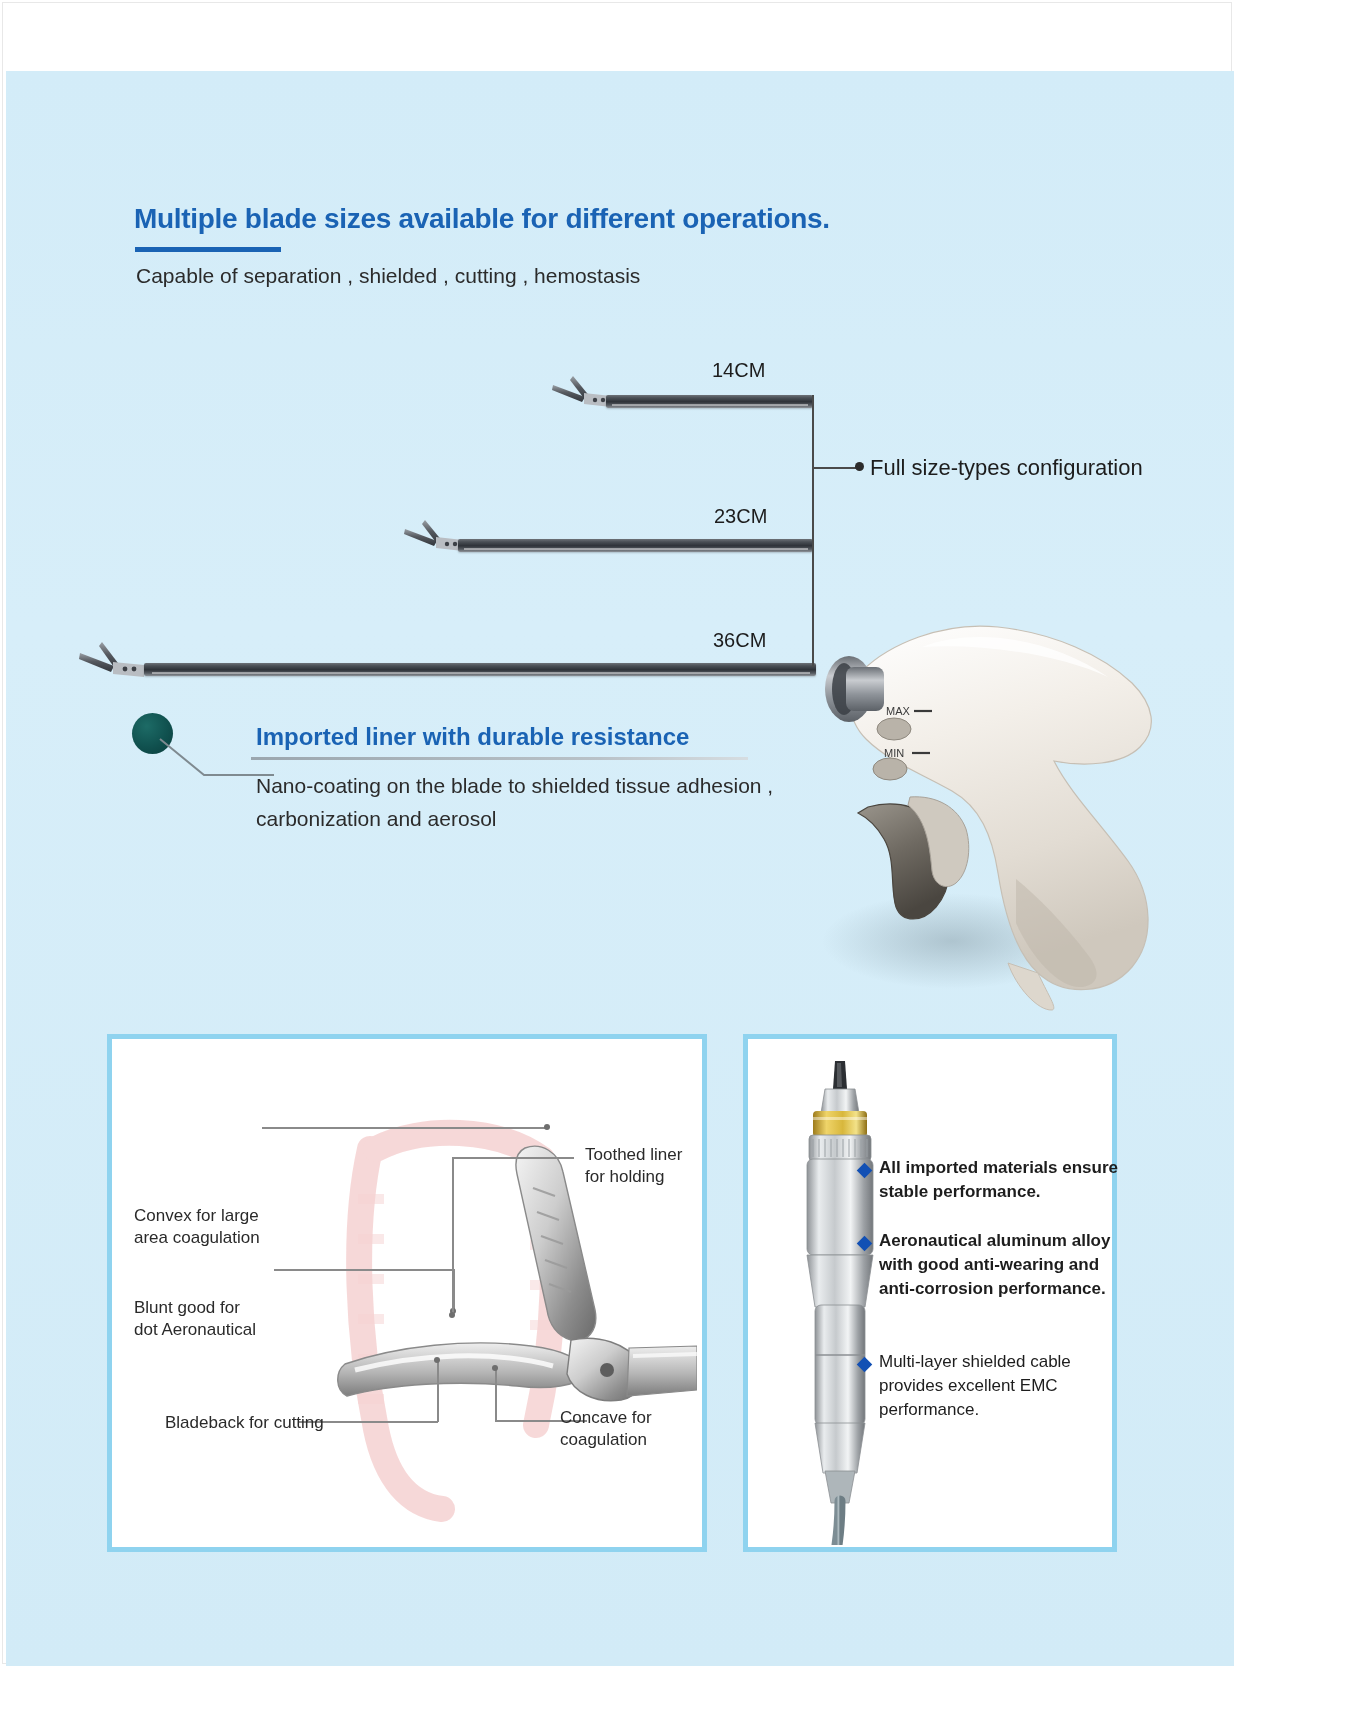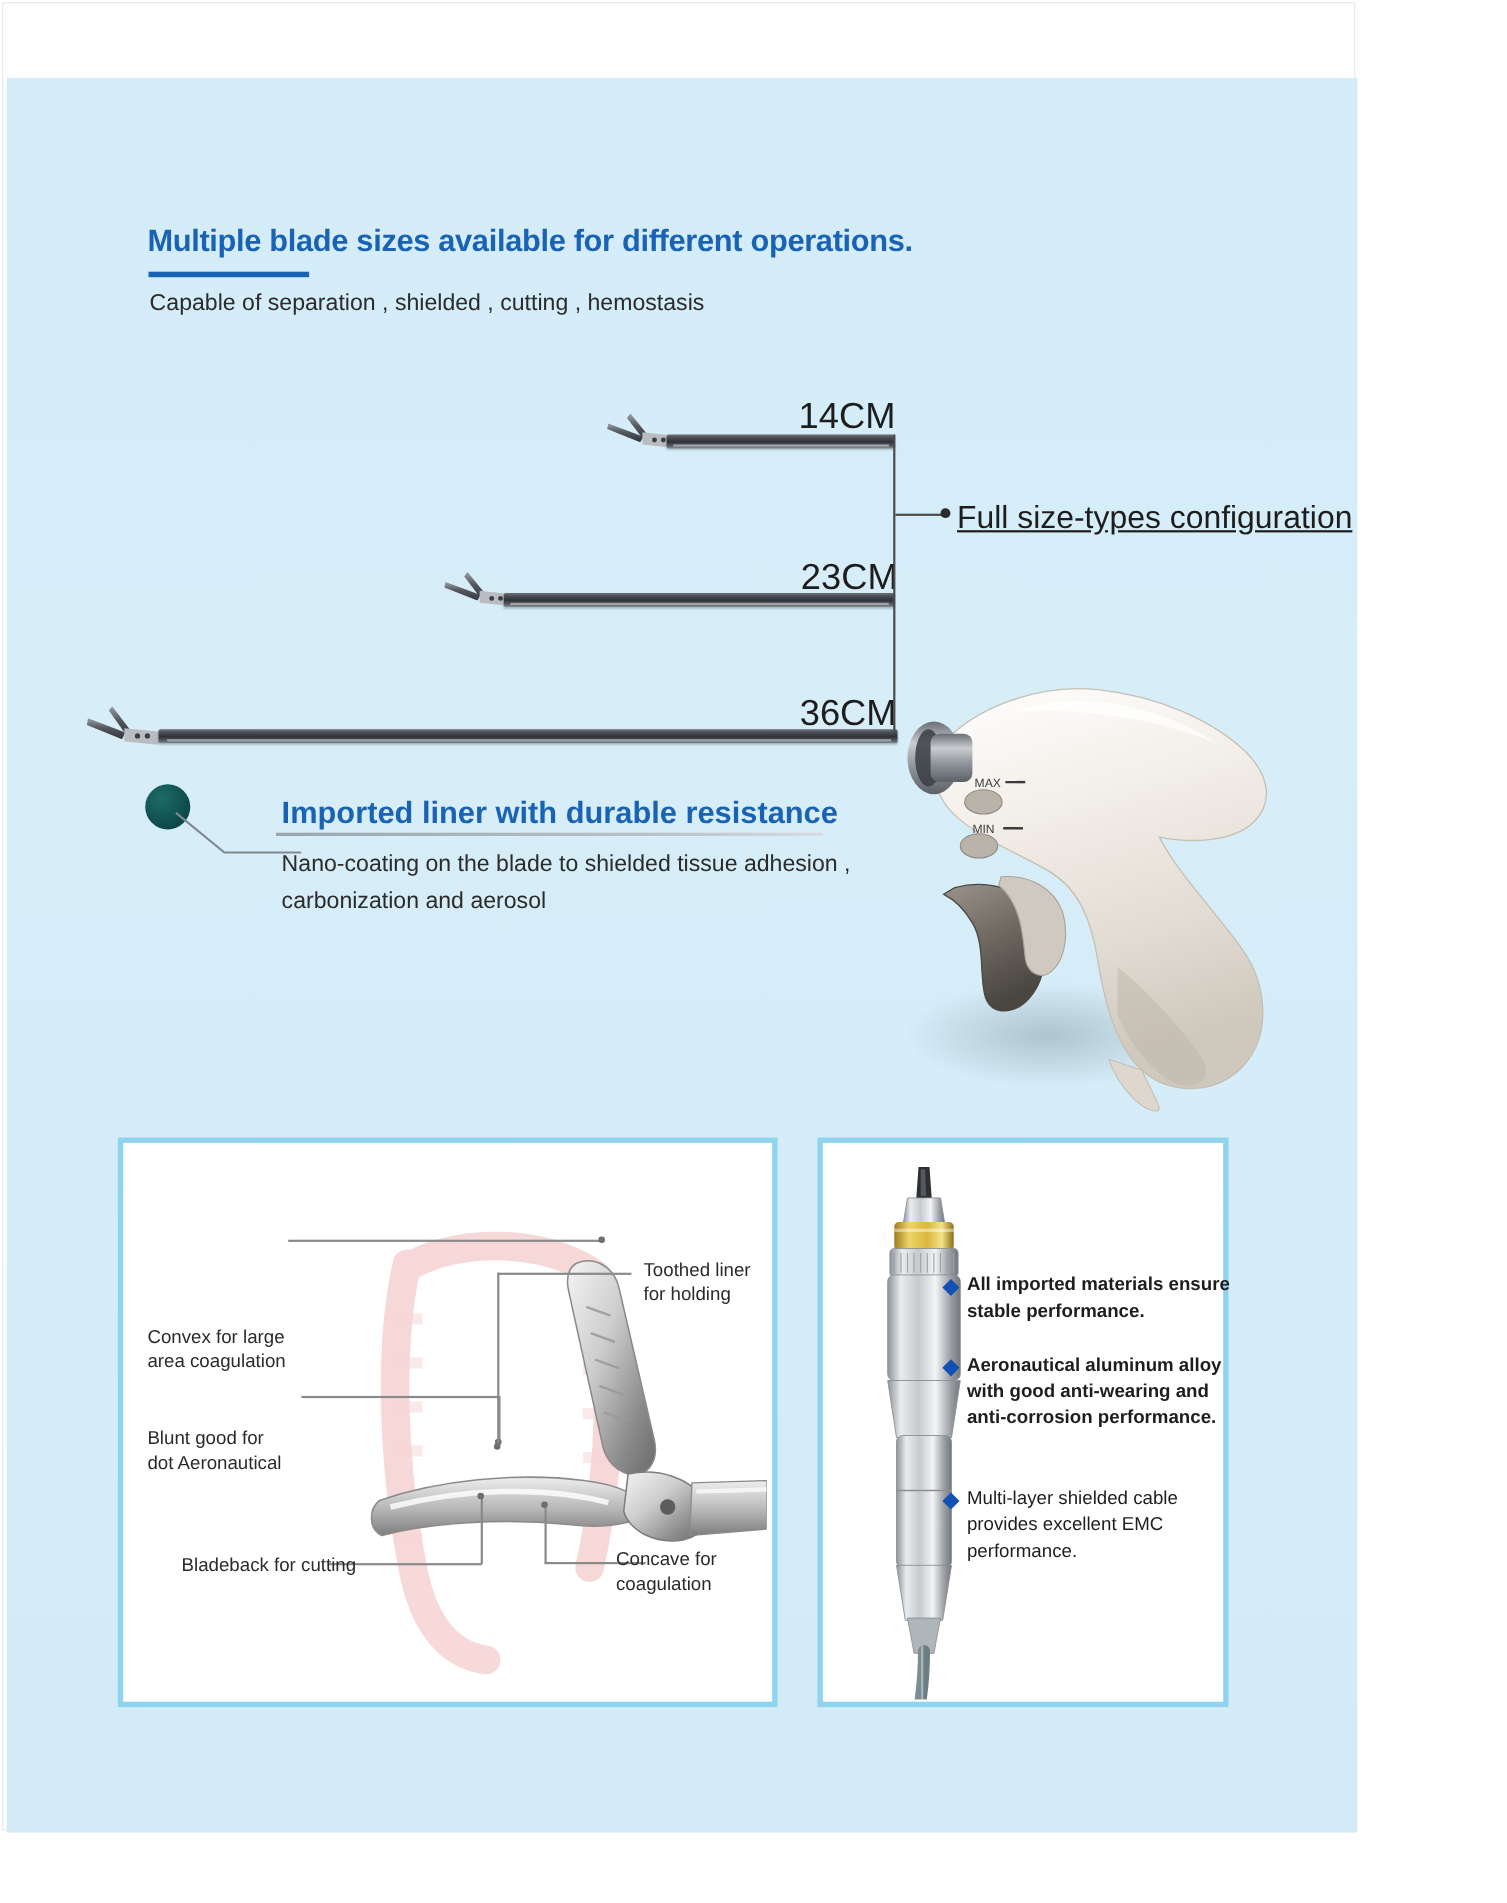--- a/index.html
+++ b/index.html
@@ -33,21 +33,21 @@
   .headline-rule{
     position:absolute; left:129px; top:176px; width:146px; height:5px;
     background:#1a63b4;
   }
   .subline{
     position:absolute; left:130px; top:193px;
     font-size:21px; color:#2b2b2b; white-space:nowrap;
   }
   
   .size-label{
-    position:absolute; font-size:33px; color:#1d1d1d; white-space:nowrap;margin-left:14px;
+    position:absolute; font-size:20px; color:#1d1d1d; white-space:nowrap;
   }
   #lbl-14{ left:706px; top:288px; }
   #lbl-23{ left:708px; top:434px; }
   #lbl-36{ left:707px; top:558px; }
 
   
   .shaft{
     position:absolute; height:13px; border-radius:2px;
     background:linear-gradient(180deg,#6d7278 0%,#4a4f55 22%,#2e3238 52%,#565b61 78%,#8d9298 100%);
     box-shadow:0 1px 2px rgba(0,0,0,.2);
@@ -69,36 +69,36 @@
   .vline{ position:absolute; width:2px; background:#4a4a4a; }
   .hline{ position:absolute; height:2px; background:#4a4a4a; }
   #cfg-v{ left:806px; top:324px; height:272px; }
   #cfg-h{ left:808px; top:396px; width:44px; }
   #cfg-dot{
     position:absolute; left:849px; top:391px; width:9px; height:9px;
     border-radius:50%; background:#2b2b2b;
   }
   .cfg-text{
     position:absolute; left:864px; top:384px;
-    font-size:29px; color:#1d1d1d; white-space:nowrap;text-decoration:underline;
+    font-size:22px; color:#1d1d1d; white-space:nowrap;
   }
 
   
   #green-dot{
     position:absolute; left:126px; top:642px; width:41px; height:41px;
     border-radius:50%;
     background:radial-gradient(circle at 36% 32%,#1d6b66 0%,#10514f 55%,#0a3c3b 100%);
   }
   #green-leader{
     position:absolute; left:150px; top:660px; width:118px; height:50px;
     pointer-events:none;
   }
   .sub-head{
     position:absolute; left:250px; top:652px;
-    font-size:28px; font-weight:bold; color:#1a63b4; white-space:nowrap;
+    font-size:24px; font-weight:bold; color:#1a63b4; white-space:nowrap;
   }
   #sub-rule{
     position:absolute; left:245px; top:686px; width:497px; height:3px;
     background:linear-gradient(90deg,#9aa6ae 0%,#b9c2c8 70%,#d6dde1 100%);
   }
   .body-line{
     position:absolute; font-size:21px; color:#2b2b2b; white-space:nowrap;
   }
   #body1{ left:250px; top:703px; }
   #body2{ left:250px; top:736px; }

